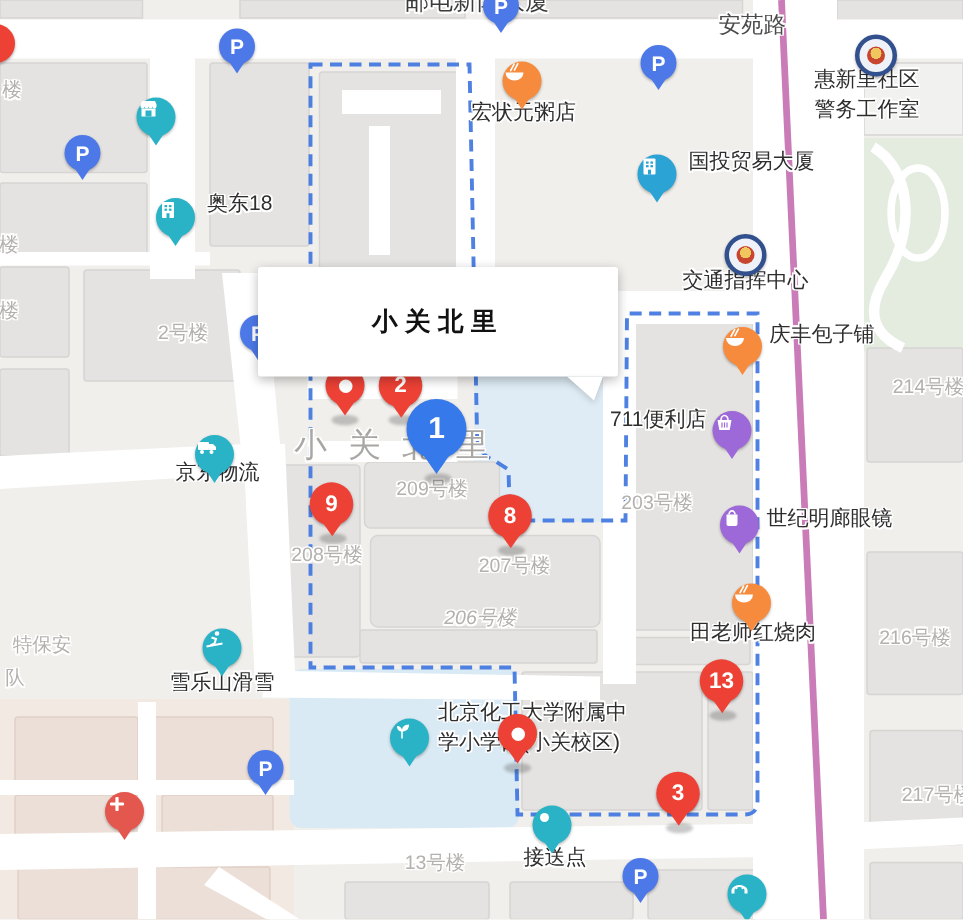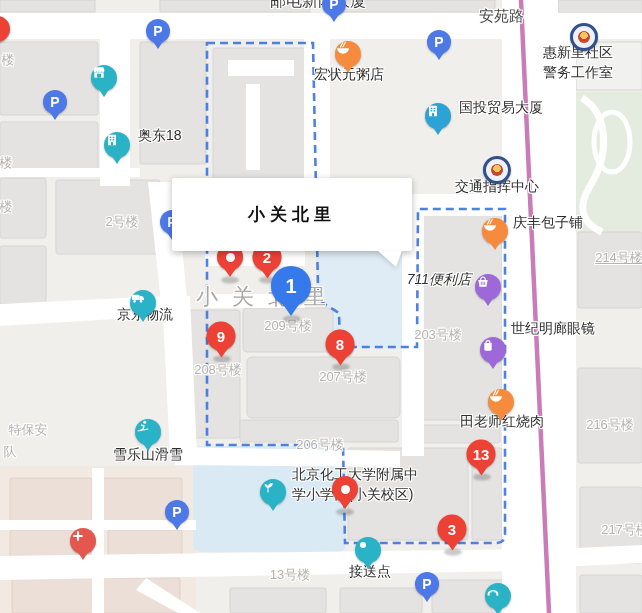--- a/index.html
+++ b/index.html
@@ -52,21 +52,21 @@
     background:rgba(60,60,60,.28);filter:blur(1px);
     transform:translate(-50%,-50%);z-index:3;
   }
   
   .halo{text-shadow:-1px -1px 0 #fff,1px -1px 0 #fff,-1px 1px 0 #fff,1px 1px 0 #fff,0 -1px 0 #fff,0 1px 0 #fff,-1px 0 0 #fff,1px 0 0 #fff;}
   .poi-label{
     position:absolute;font-size:14px;color:#2e2e2e;z-index:3;
     white-space:pre;line-height:1.4;font-weight:500;
   }
   .poi-label.center{transform:translateX(-50%);}
-  .poi-label.right{transform:translateX(-100%);font-style:italic;}
+  .poi-label.right{transform:translateX(-100%);}
   .bldg-label{
     position:absolute;font-size:13px;color:#b3b1ae;z-index:2;
     white-space:pre;transform:translate(-50%,-50%);
   }
   .area-label{
     position:absolute;font-size:22px;color:#a9a7a4;letter-spacing:14px;
     z-index:2;white-space:nowrap;
   }
   .road-label{position:absolute;font-size:15px;color:#4a4a4a;z-index:2;white-space:nowrap;}
   .top-label{position:absolute;font-size:16px;color:#3c3c3c;z-index:2;white-space:nowrap;transform:translateX(-50%);}
@@ -179,23 +179,23 @@
 
   <div class="top-label halo" style="left:318px;top:-9px;">邮电新闻大厦</div>
   <div class="road-label halo" style="left:479px;top:7px;">安苑路</div>
   <div class="area-label halo" style="left:196px;top:282px;">小关北里</div>
 
   <div class="layer" id="gen">
       <div class="bldg-label halo" style="left: 122px; top: 222px;">2号楼</div>
       <div class="bldg-label halo" style="left: 288px; top: 326px;">209号楼</div>
       <div class="bldg-label halo" style="left: 218px; top: 370px;">208号楼</div>
       <div class="bldg-label halo" style="left: 343px; top: 377px;">207号楼</div>
-      <div class="bldg-label halo" style="left: 320px; top: 445px;">206号楼</div>
+      <div class="bldg-label halo" style="left: 320px; top: 412px; font-style: italic;">206号楼</div>
       <div class="bldg-label halo" style="left: 438px; top: 335px;">203号楼</div>
-      <div class="bldg-label halo" style="left: 619px; top: 258px; text-decoration: underline;">214号楼</div>
+      <div class="bldg-label halo" style="left: 619px; top: 258px;">214号楼</div>
       <div class="bldg-label halo" style="left: 610px; top: 425px;">216号楼</div>
       <div class="bldg-label halo" style="left: 625px; top: 530px;">217号楼</div>
       <div class="bldg-label halo" style="left: 290px; top: 575px;">13号楼</div>
       <div class="bldg-label halo" style="left: 8px; top: 60px;">楼</div>
       <div class="bldg-label halo" style="left: 6px; top: 163px;">楼</div>
       <div class="bldg-label halo" style="left: 6px; top: 207px;">楼</div>
       <div class="bldg-label halo" style="left: 28px; top: 430px;">特保安</div>
       <div class="bldg-label halo" style="left: 10px; top: 452px;">队</div>
       <div class="poi-label halo center" style="left: 349px; top: 65px;">宏状元粥店</div>
       <div class="pin" style="--c: #f78b3d; left: 348px; top: 54px;">
@@ -262,21 +262,21 @@
         </svg>
       </div>
       <div class="poi-label halo right" style="left: 471px; top: 270px;">711便利店</div>
       <div class="pin" style="--c: #9d68d8; left: 488px; top: 287px;">
         <svg viewBox="0 0 24 24">
           <path d="M5 9h14l-1.8 10H6.8z" fill="#fff"></path>
           <path d="M8.5 9a3.5 4.5 0 0 1 7 0" stroke="#fff" stroke-width="1.6" fill="none"></path>
           <path d="M9.5 11.5v5M12 11.5v5M14.5 11.5v5" stroke="var(--c)" stroke-width="1.2" fill="none"></path>
         </svg>
       </div>
-      <div class="poi-label halo left" style="left: 511px; top: 319px;">世纪明廊眼镜</div>
+      <div class="poi-label halo left" style="left: 511px; top: 336px;">世纪明廊眼镜</div>
       <div class="pin" style="--c: #9d68d8; left: 493px; top: 350px;">
         <svg viewBox="0 0 24 24">
           <path d="M6.5 9h11v9.5a2 2 0 0 1-2 2h-7a2 2 0 0 1-2-2z" fill="#fff"></path>
           <path d="M9 9a3 3.6 0 0 1 6 0" stroke="#fff" stroke-width="1.7" fill="none"></path>
         </svg>
       </div>
       <div class="poi-label halo center" style="left: 502px; top: 412px;">田老师红烧肉</div>
       <div class="pin" style="--c: #f78b3d; left: 501px; top: 402px;">
         <svg viewBox="0 0 24 24">
           <g fill="#fff">

